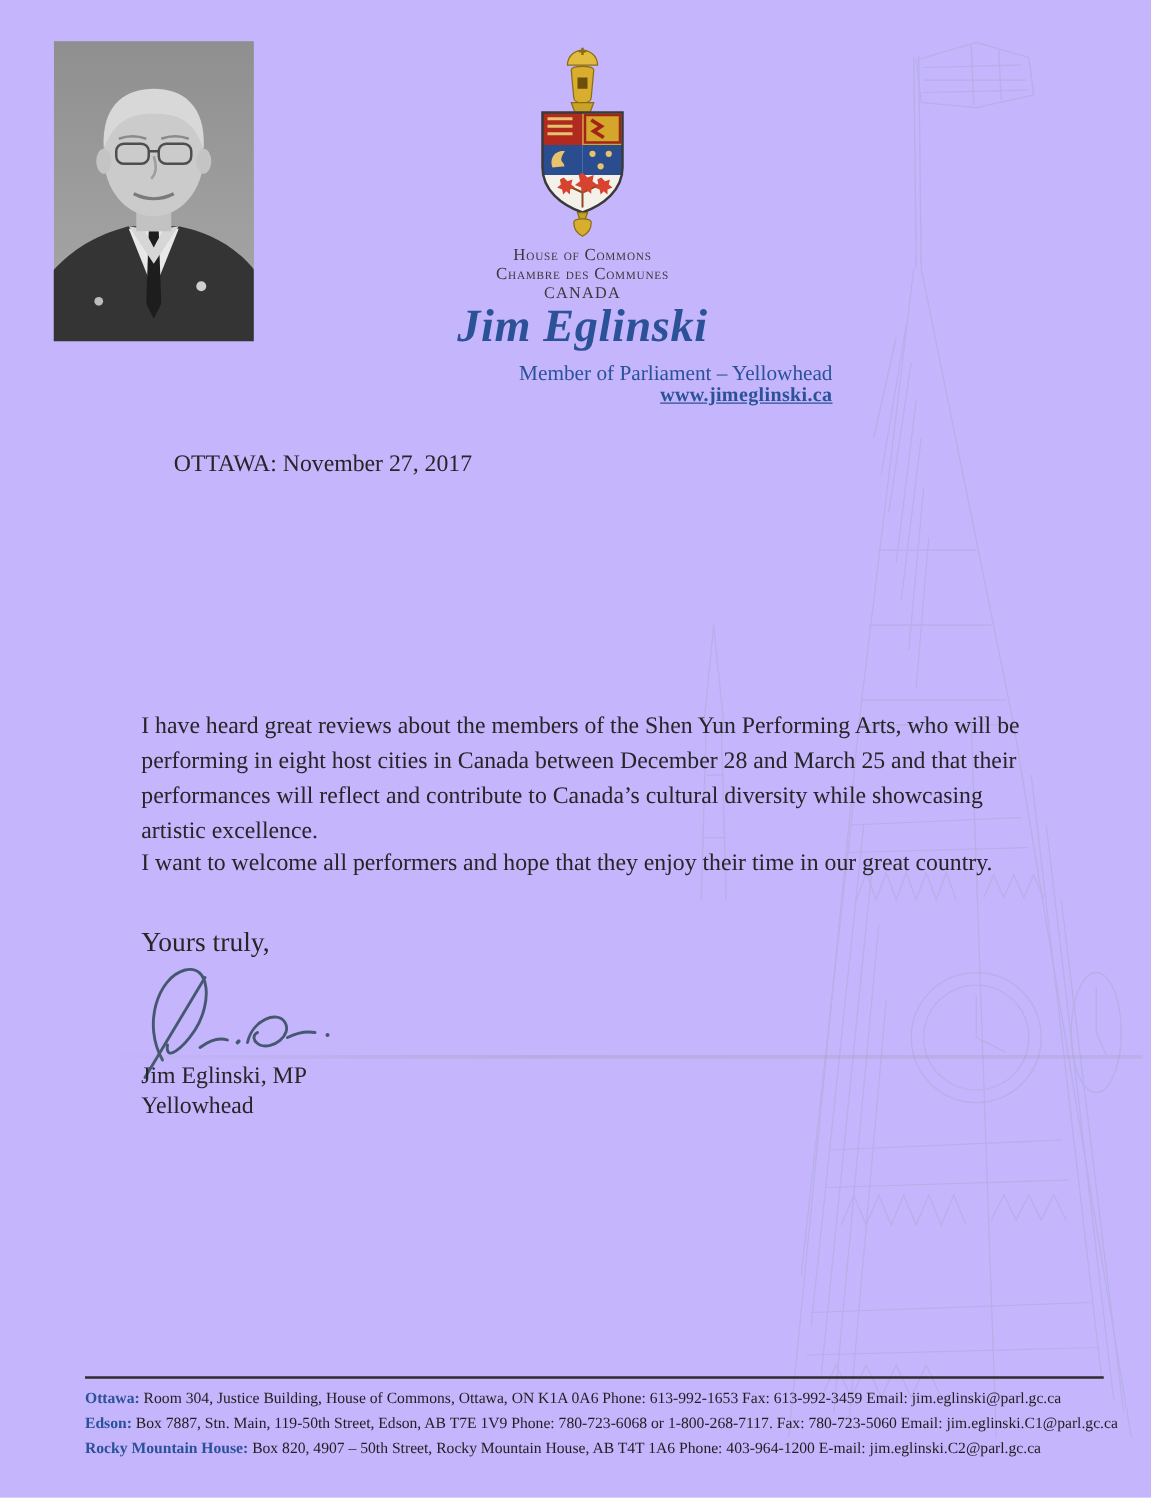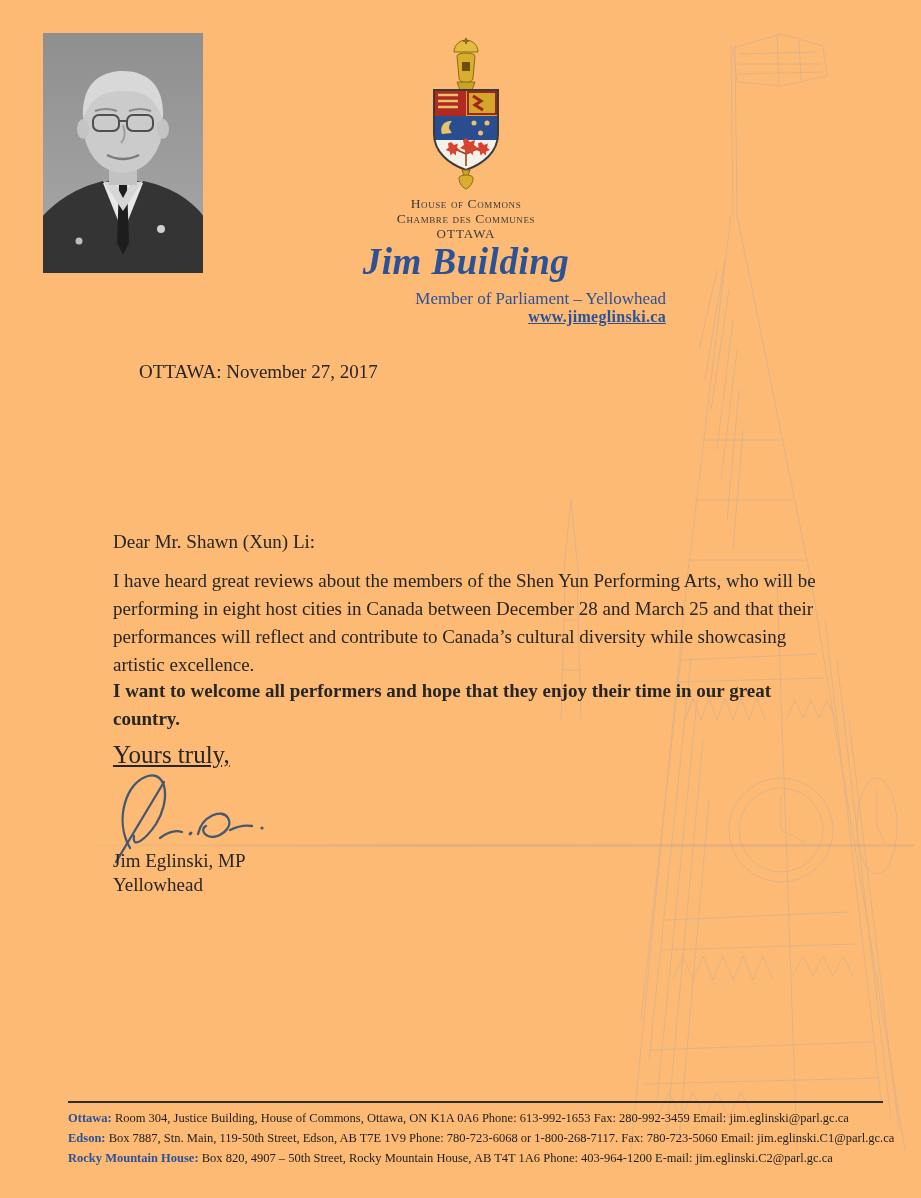--- a/index.html
+++ b/index.html
@@ -1,20 +1,20 @@
 <!DOCTYPE html>
 <html><head>
 <meta charset="utf-8">
 <style>
   html,body{margin:0;padding:0;background:#e9e9e9;}
   .page{
     position:relative;
     width:921px;height:1198px;
     margin:0 auto;
-    background:#fdba74;
+    background:#c4b5fd;
     overflow:hidden;
     font-family:"Liberation Serif", serif;
     color:#262626;
   }
   
   .watermark{position:absolute;top:20px;right:0;width:440px;height:1140px;pointer-events:none;}
   
   .portrait{position:absolute;left:43px;top:33px;width:160px;height:240px;box-shadow:0 0 0 1px #9a9a9a inset;}
   
   .letterhead{position:absolute;left:0;top:0;width:100%;}
@@ -26,22 +26,22 @@
     font-size:37px;font-weight:bold;font-style:italic;color:#2b5197;letter-spacing:.5px;}
   .mp-title{position:absolute;left:266px;top:289px;width:400px;text-align:right;
     font-size:17px;color:#2b5197;}
   .mp-site{position:absolute;left:266px;top:308px;width:400px;text-align:right;
     font-size:16px;font-weight:bold;color:#2b5197;text-decoration:underline;letter-spacing:.3px;}
   
   .dateline{position:absolute;left:113px;top:361px;font-size:19px;margin-left:26px;}
   .salutation{position:absolute;left:113px;top:531px;font-size:19px;}
   .para{position:absolute;left:113px;width:716px;font-size:19px;line-height:28px;}
   .para1{top:567px;}
-  .para2{top:677px;font-weight:bold;}
-  .closing{position:absolute;left:113px;top:741px;font-size:25px;text-decoration:underline;}
+  .para2{top:677px;}
+  .closing{position:absolute;left:113px;top:741px;font-size:22px;}
   .signature{position:absolute;left:106px;top:768px;width:200px;height:98px;}
   .sig-block{position:absolute;left:113px;top:849px;font-size:19px;line-height:24px;}
   .scan-streak{position:absolute;left:96px;top:844px;width:818px;height:3px;
     background:linear-gradient(90deg, rgba(160,160,160,.04), rgba(150,150,150,.26) 40%, rgba(150,150,150,.18));}
   
   .footer-rule{position:absolute;left:68px;top:1101px;width:815px;height:2px;background:#2e2e2e;}
   .footer{position:absolute;left:68px;top:1108px;width:845px;font-size:12.5px;line-height:20px;color:#1f1f1f;}
   .office-row{white-space:nowrap;}
   .office-label{font-weight:bold;color:#2b5197;}
 </style>
@@ -178,30 +178,29 @@
       </g>
       <path d="M13,52 L77,52 L77,96 C77,114 62,126 45,132 C28,126 13,114 13,96 Z" fill="none" stroke="#3a3a3a" stroke-width="2"></path>
 
       <path d="M41,132 L49,132 L47,138 L43,138 Z" fill="#c9a227" stroke="#8a6d12"></path>
       <path d="M38,140 C38,136 52,136 52,140 C52,147 47,150 45,151 C43,150 38,147 38,140 Z" fill="#d9ad2e" stroke="#8a6d12"></path>
     </svg>
 
     <div class="org-block">
       <div class="org-line">House of Commons</div>
       <div class="org-line">Chambre des Communes</div>
-      <div class="org-country">OTTAWA</div>
-    </div>
-
-    <div class="mp-name">Jim Building</div>
+      <div class="org-country">CANADA</div>
+    </div>
+
+    <div class="mp-name">Jim Eglinski</div>
     <div class="mp-title">Member of Parliament – Yellowhead</div>
     <div class="mp-site">www.jimeglinski.ca</div>
   </div>
 
   <div class="dateline">OTTAWA: November 27, 2017</div>
-  <div class="salutation">Dear Mr. Shawn (Xun) Li:</div>
   <div class="para para1">I have heard great reviews about the members of the Shen Yun Performing Arts, who will be performing in eight host cities in Canada between December 28 and March 25 and that their performances will reflect and contribute to Canada’s cultural diversity while showcasing artistic excellence.</div>
   <div class="para para2">I want to welcome all performers and hope that they enjoy their time in our great country.</div>
   <div class="closing">Yours truly,</div>
 
   <svg class="signature" viewBox="0 0 200 98" fill="none" stroke="#46586f" stroke-width="2.3" stroke-linecap="round">
     <path d="M24,80 C8,52 20,14 42,8 C62,3 64,34 50,56 C40,71 26,82 28,68"></path>
     <path d="M10,94 L58,14"></path>
     <path d="M54,70 C62,64 70,62 76,64"></path>
     <path d="M84,66 m0,0 l1,-1" stroke-width="3"></path>
     <path d="M92,66 C96,48 116,40 122,50 C128,60 112,72 102,68 C96,65 96,60 100,58"></path>
@@ -212,21 +211,21 @@
   <div class="sig-block">
     <div>Jim Eglinski, MP</div>
     <div>Yellowhead</div>
   </div>
 
   <div class="scan-streak"></div>
 
   <div class="footer-rule"></div>
   <div class="footer">
     <div class="office-row">
-      <span class="office-label">Ottawa:</span><span> Room 304, Justice Building, House of Commons, Ottawa, ON K1A 0A6 Phone: 613-992-1653 Fax: 280-992-3459 Email: jim.eglinski@parl.gc.ca</span>
+      <span class="office-label">Ottawa:</span><span> Room 304, Justice Building, House of Commons, Ottawa, ON K1A 0A6 Phone: 613-992-1653 Fax: 613-992-3459 Email: jim.eglinski@parl.gc.ca</span>
     </div>
     <div class="office-row">
       <span class="office-label">Edson:</span><span> Box 7887, Stn. Main, 119-50th Street, Edson, AB T7E 1V9 Phone: 780-723-6068 or 1-800-268-7117. Fax: 780-723-5060 Email: jim.eglinski.C1@parl.gc.ca</span>
     </div>
     <div class="office-row">
       <span class="office-label">Rocky Mountain House:</span><span> Box 820, 4907 – 50th Street, Rocky Mountain House, AB T4T 1A6 Phone: 403-964-1200 E-mail: jim.eglinski.C2@parl.gc.ca</span>
     </div>
   </div>
 
 </div>

